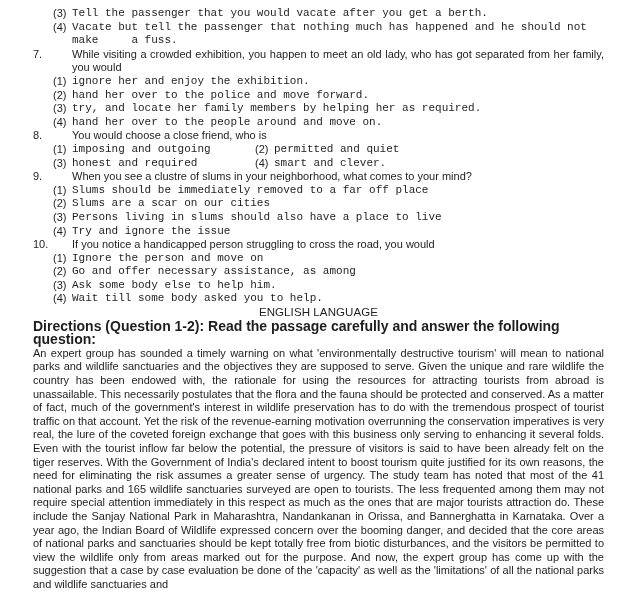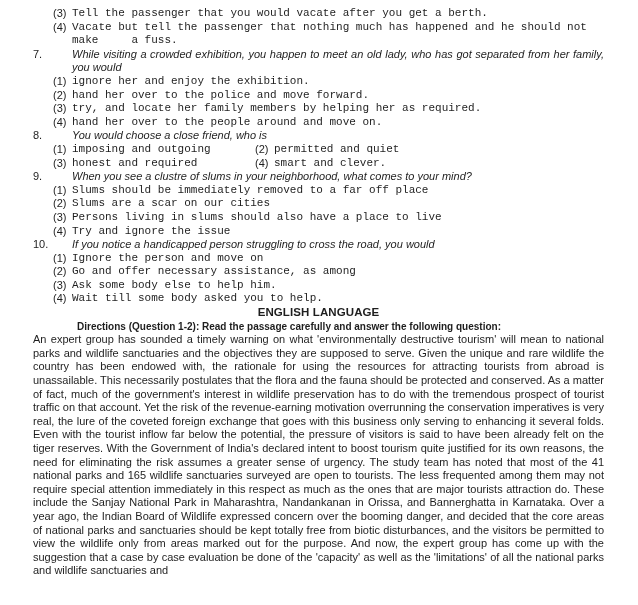--- a/index.html
+++ b/index.html
@@ -20,38 +20,37 @@
   .prior-opts { }
   
   .opt { display: flex; }
   .opt .marker { flex: 0 0 19px; }
   .opt .otext { flex: 1; font-family: Liberation Mono, monospace; }
   .indent { padding-left: 20px; }
   
   .q { margin: 0; }
   .stem-row { display: flex; }
   .qnum { flex: 0 0 39px; }
-  .stem { flex: 1; text-align: justify; font-style: italic; }
+  .stem { flex: 1; text-align: justify; }
   
   .opts { padding-left: 20px; }
   .opts.twocol {
     display: grid;
     grid-template-columns: 202px 1fr;
   }
   
   .heading {
     text-align: center;
-    font-weight: bold;
+    font-weight: normal;
     font-size: 11.5px;
     letter-spacing: 0.1px;
   }
   .directions {
     font-weight: bold;
-    font-size: 10px;
-    margin-left: 44px;
+    font-size: 14px;
   }
   .passage {
     text-align: justify;
   }
 </style>
 </head>
 <body>
 
 <div class="page">
 

